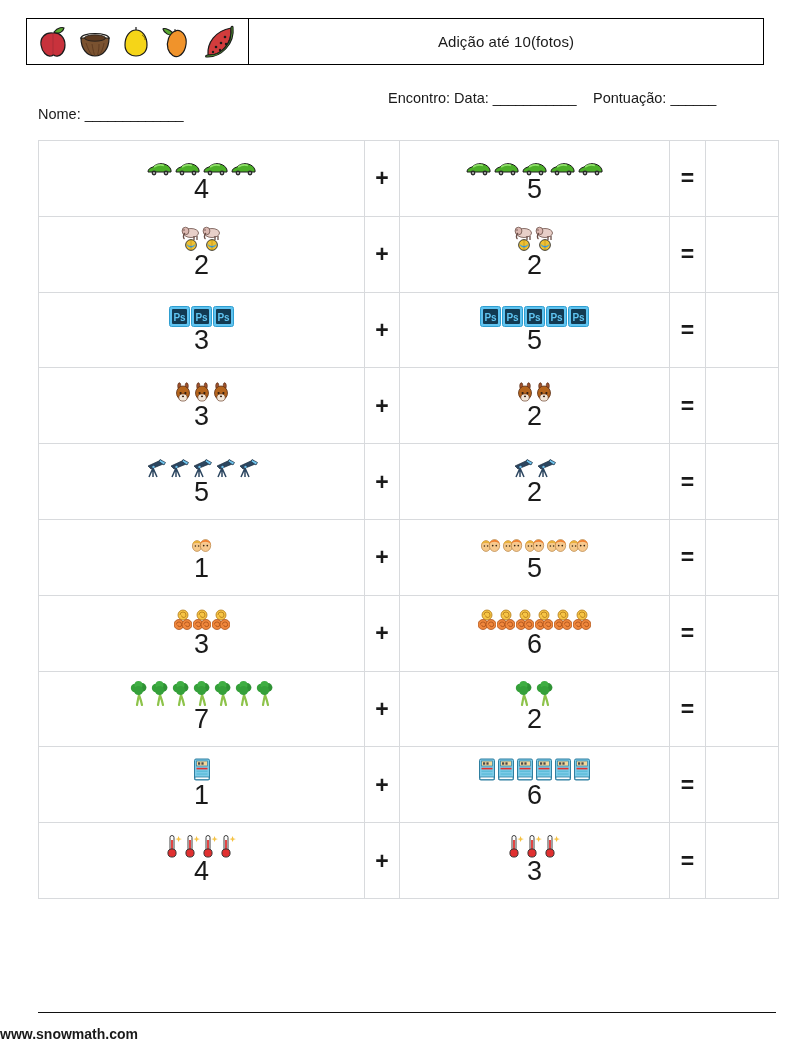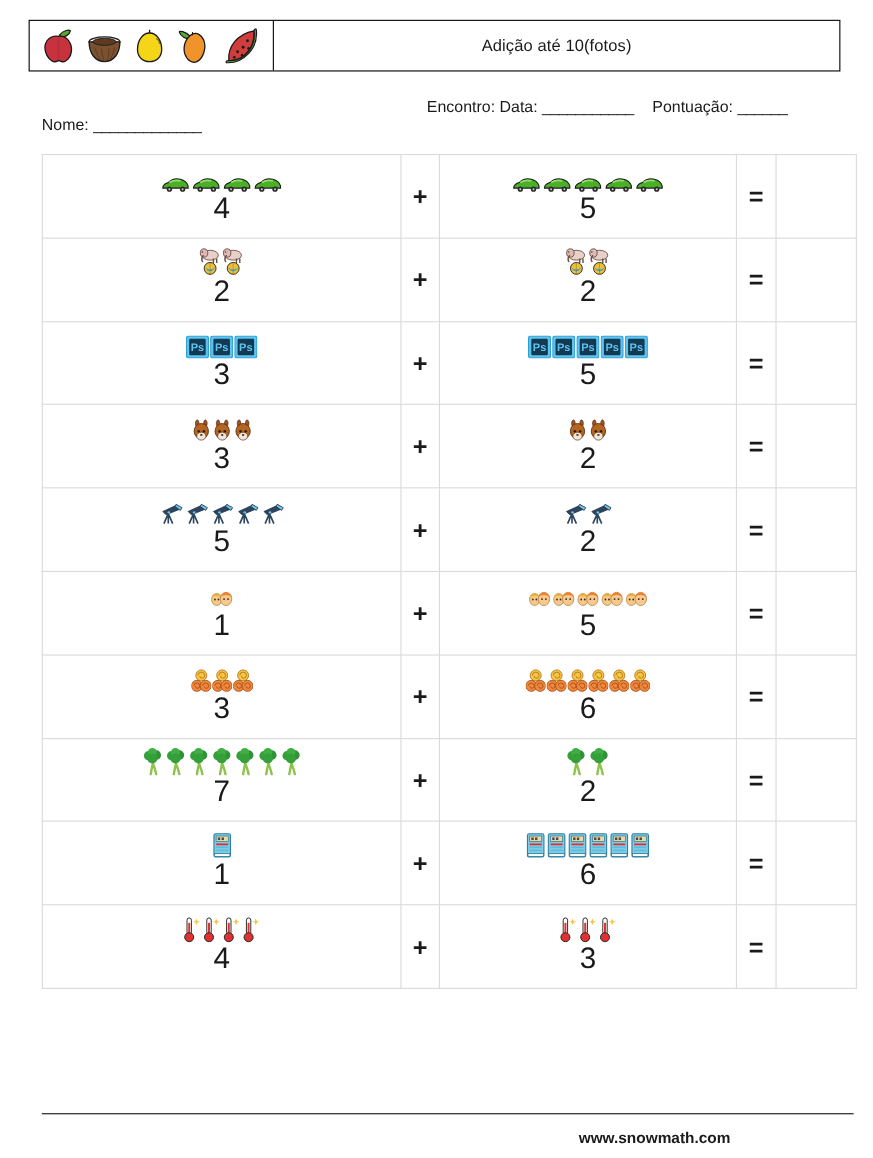--- a/index.html
+++ b/index.html
@@ -132,21 +132,21 @@
     top: 1012px;
     width: 738px;
     height: 0;
     border-top: 1.5px solid #111111;
   }
   .footer-text {
     position: absolute;
     left: 0;
     top: 1026px;
     width: 664px;
-    text-align: right;
+    text-align: left;
     font-size: 14px;
     font-weight: bold;
     color: #1a1a1a;
   }
 </style>
 </head>
 <body>
 
 <div class="header-banner">
   <div class="fruit-box">

